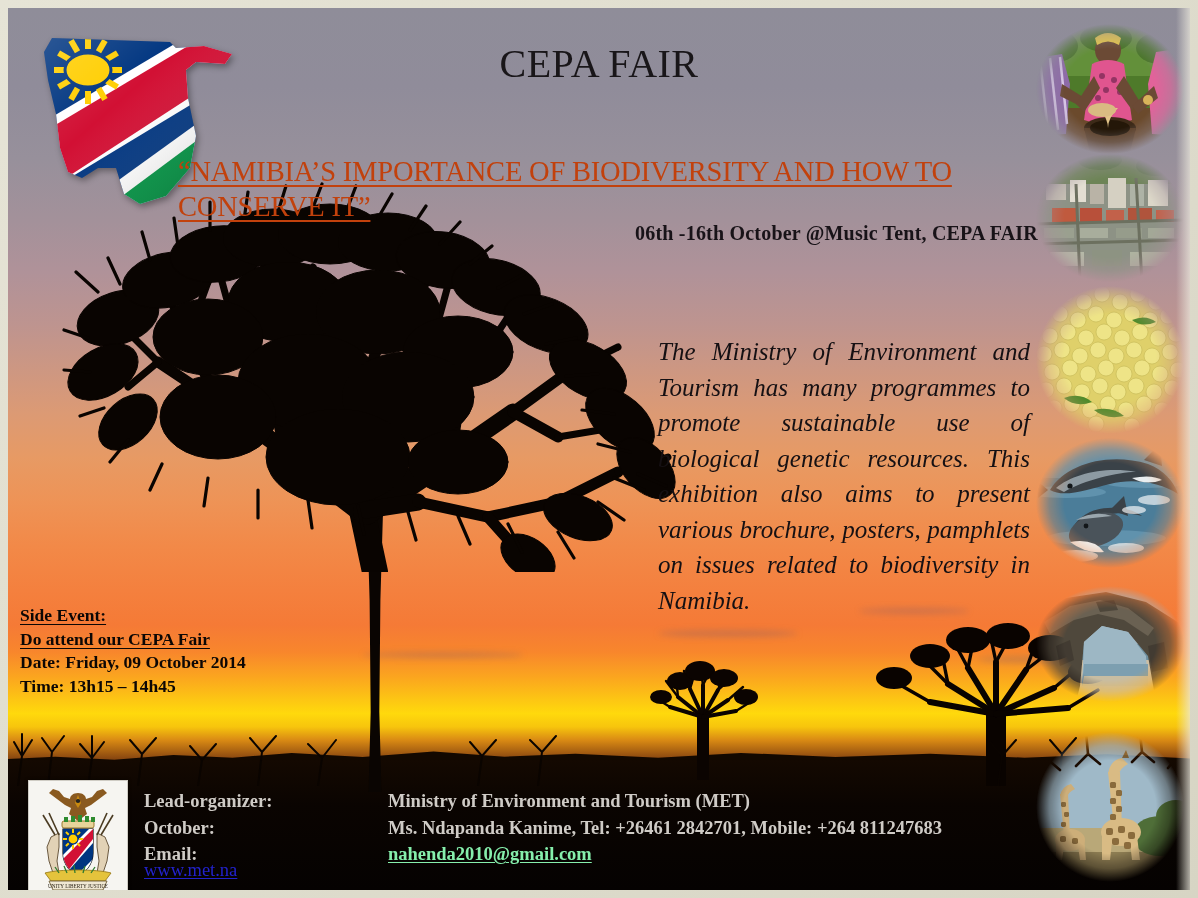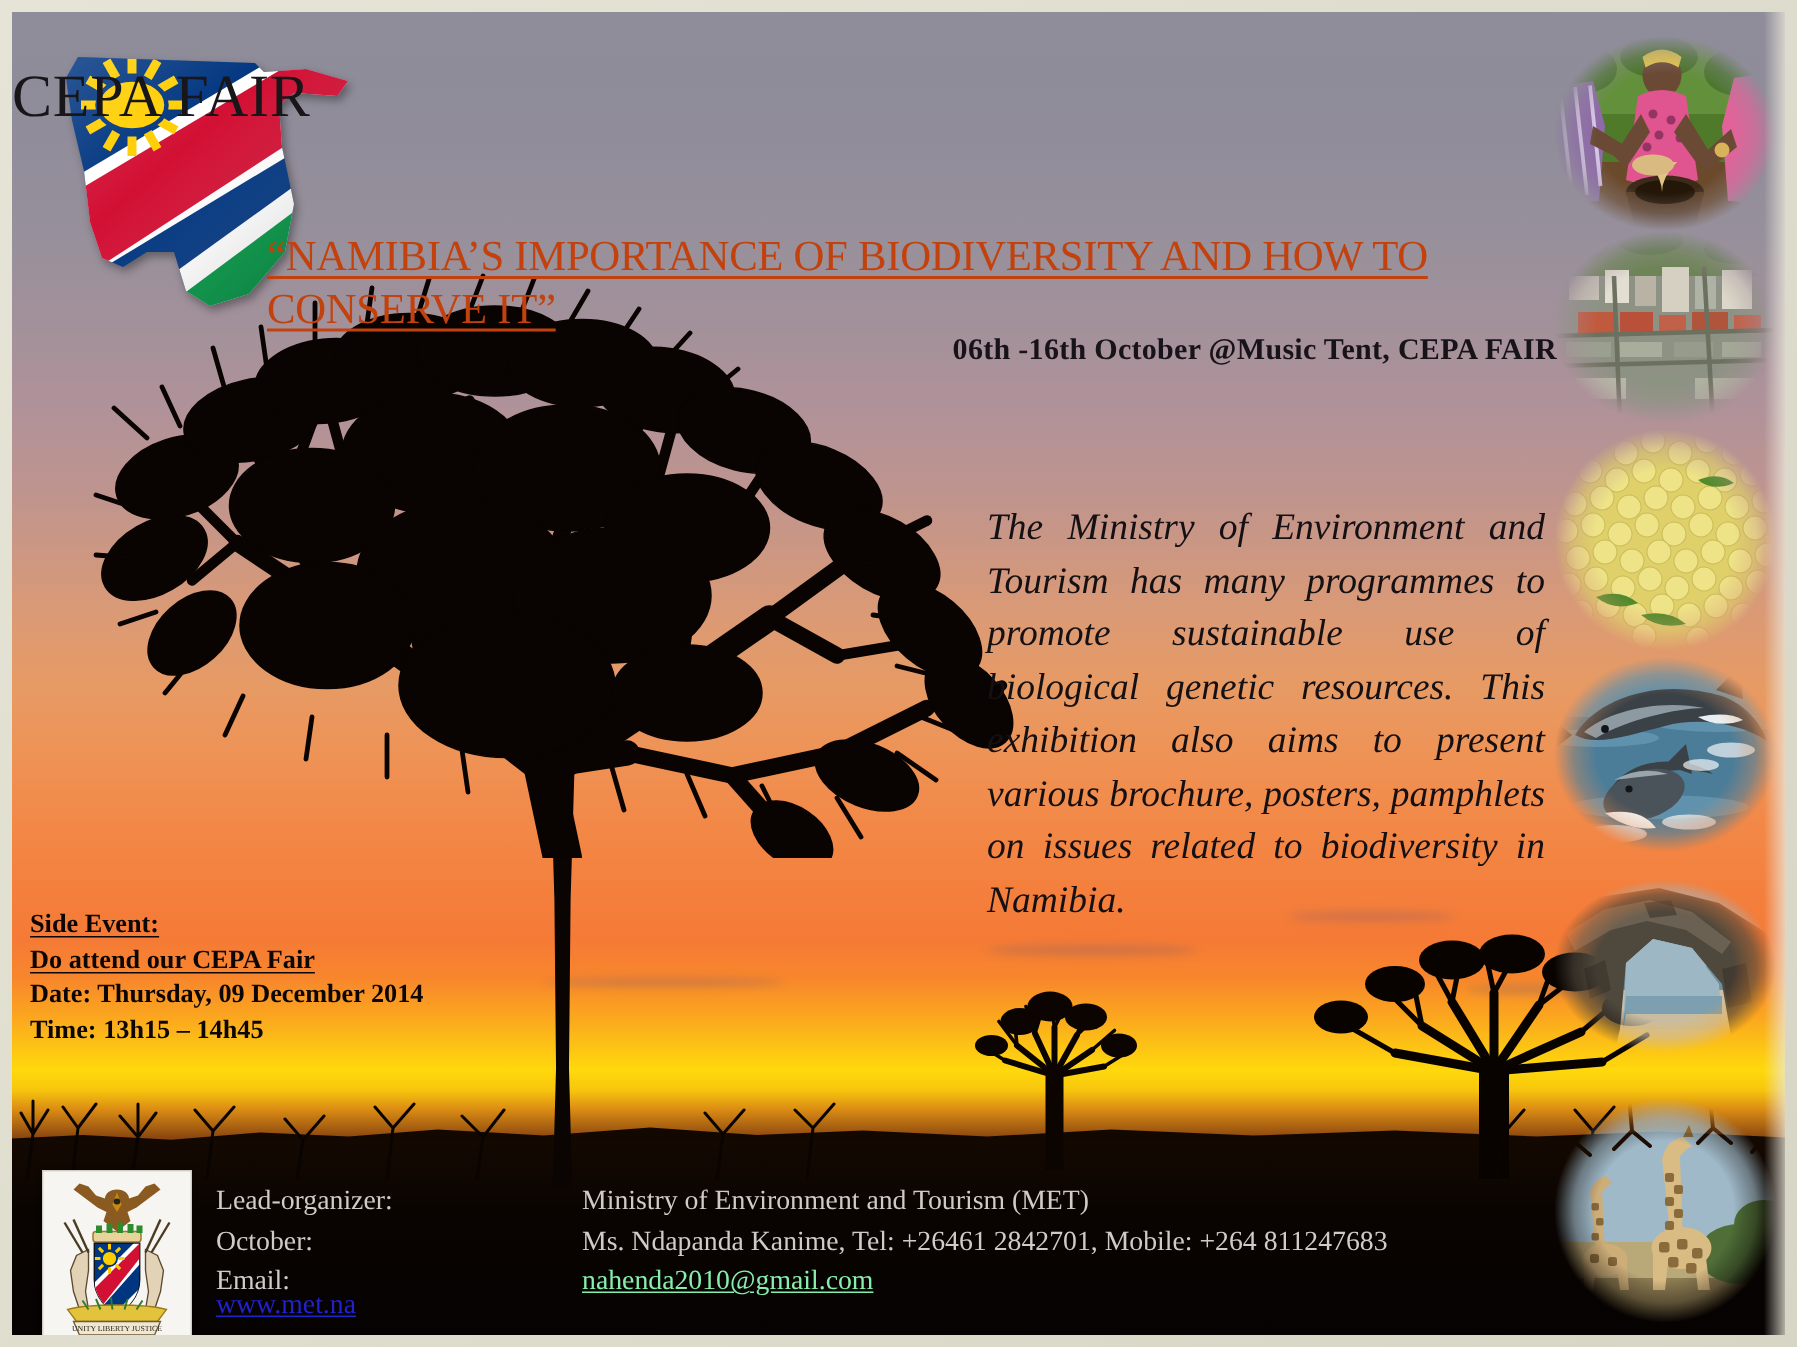--- a/index.html
+++ b/index.html
@@ -95,21 +95,21 @@
 
   
   .map-flag{
     position:absolute;left:12px;top:10px;width:215px;height:190px;
     filter:drop-shadow(2px 3px 3px rgba(0,0,0,.35));
   }
 
   
   .title{
     position:absolute;left:0;right:0;top:32px;
-    text-align:left;
+    text-align:center;
     font-size:40px;letter-spacing:.5px;
     color:#191619;
     font-family:"Liberation Serif", serif;
   }
   .subtitle{
     position:absolute;left:170px;width:860px;top:146px;
     text-align:left;
     font-size:28.5px;line-height:1.23;
     color:#c2410c;
     letter-spacing:-.2px;
@@ -149,21 +149,21 @@
     background:#f4f3ef;
     border:1px solid #cfccc4;
     box-shadow:0 0 3px rgba(0,0,0,.5);
   }
   .contact{
     position:absolute;left:136px;top:780px;width:900px;
     font-size:18.5px;line-height:1.44;
     color:#cfcbc6;
   }
   .contact table{border-collapse:collapse;}
-  .contact td{padding:0;vertical-align:top;white-space:nowrap;}
+  .contact td{padding:0;vertical-align:top;white-space:nowrap;font-weight:bold;}
   .contact td.lbl{width:244px;}
   .lnk{color:#86efac;text-decoration:underline;text-underline-offset:2px;}
   .weblink{
     position:absolute;left:136px;top:852px;
     font-size:18.5px;color:#2222cc;text-decoration:underline;
     text-underline-offset:2px;
   }
 
   
   .photocol{
@@ -454,21 +454,21 @@
       <span>CONSERVE IT”</span>
     </div>
 
     <div class="datestrip">06th -16th October @Music Tent, CEPA FAIR</div>
 
     <div class="bodytext">The Ministry of Environment and Tourism has many programmes to promote sustainable use of biological genetic resources. This exhibition also aims to present various brochure, posters, pamphlets on issues related to biodiversity in Namibia.</div>
 
     <div class="sideevent">
       <div class="u">Side Event:</div>
       <div class="u">Do attend our CEPA Fair</div>
-      <div>Date: Thursday, 09 December 2014</div>
+      <div>Date: Friday, 09 October 2014</div>
       <div>Time:  13h15 – 14h45</div>
     </div>
 
     <div class="coa">
       <svg viewBox="0 0 98 112" width="98" height="112">
         <rect x="0" y="0" width="98" height="112" fill="#f6f5f1"></rect>
 
         <g fill="#8a5a20">
           <path d="M49 12 C44 12 41 15 41 18 L35 16 L30 10 L24 8 L20 12 L28 18 L36 24
                    L42 27 L40 33 L49 40 L58 33 L56 27 L62 24 L70 18 L78 12 L74 8 L68 10

